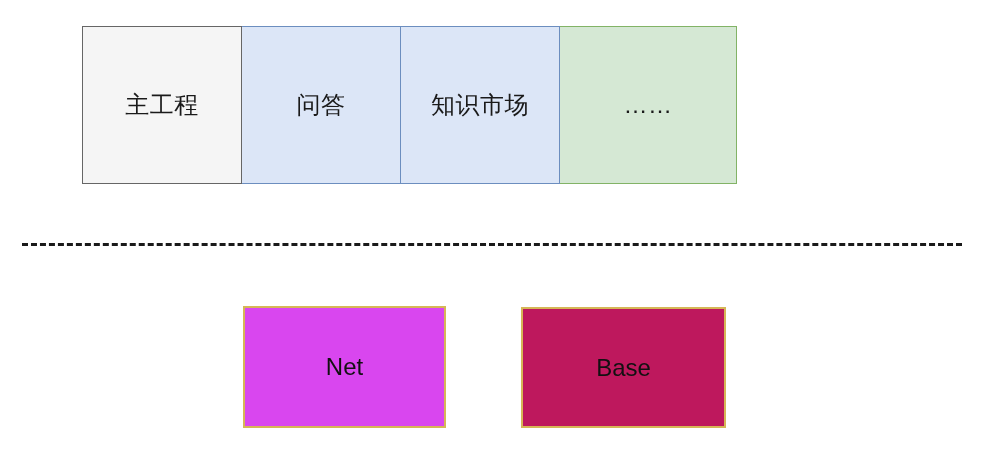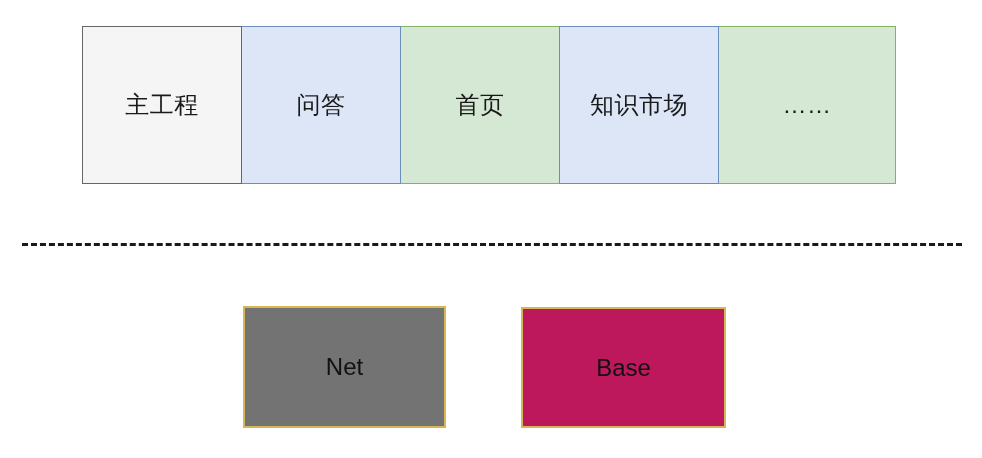--- a/index.html
+++ b/index.html
@@ -111,21 +111,21 @@
     color: #111111;
     white-space: nowrap;
     user-select: none;
   }
 
   #layer-box-net {
     left: 243px;
     top: 306px;
     width: 203px;
     height: 122px;
-    background: #737373;
+    background: #d946ef;
   }
 
   #layer-box-base {
     left: 521px;
     top: 307px;
     width: 205px;
     height: 121px;
     background: #be185d;
   }
 </style>
@@ -137,23 +137,20 @@
   <div class="module-row">
 
     <div class="module-cell w160 theme-gray">
       <span class="cell-label">主工程</span>
     </div>
 
     <div class="module-cell w160 theme-blue">
       <span class="cell-label">问答</span>
     </div>
 
-    <div class="module-cell w160 theme-green">
-      <span class="cell-label">首页</span>
-    </div>
 
     <div class="module-cell w160 theme-blue">
       <span class="cell-label">知识市场</span>
     </div>
 
     <div class="module-cell wlast theme-green">
       <span class="cell-label ellipsis-label">……</span>
     </div>
 
   </div>

